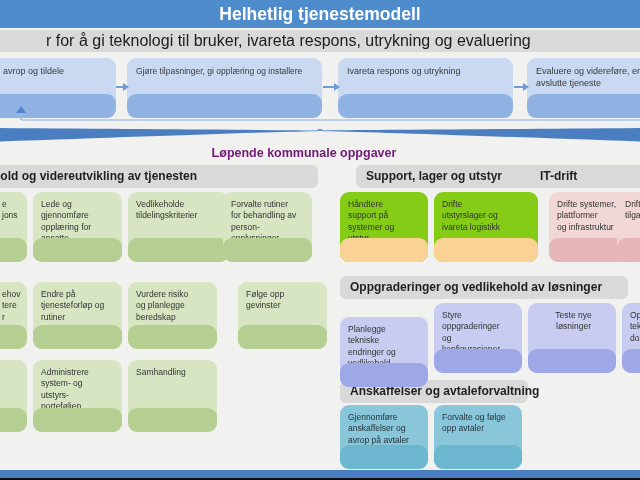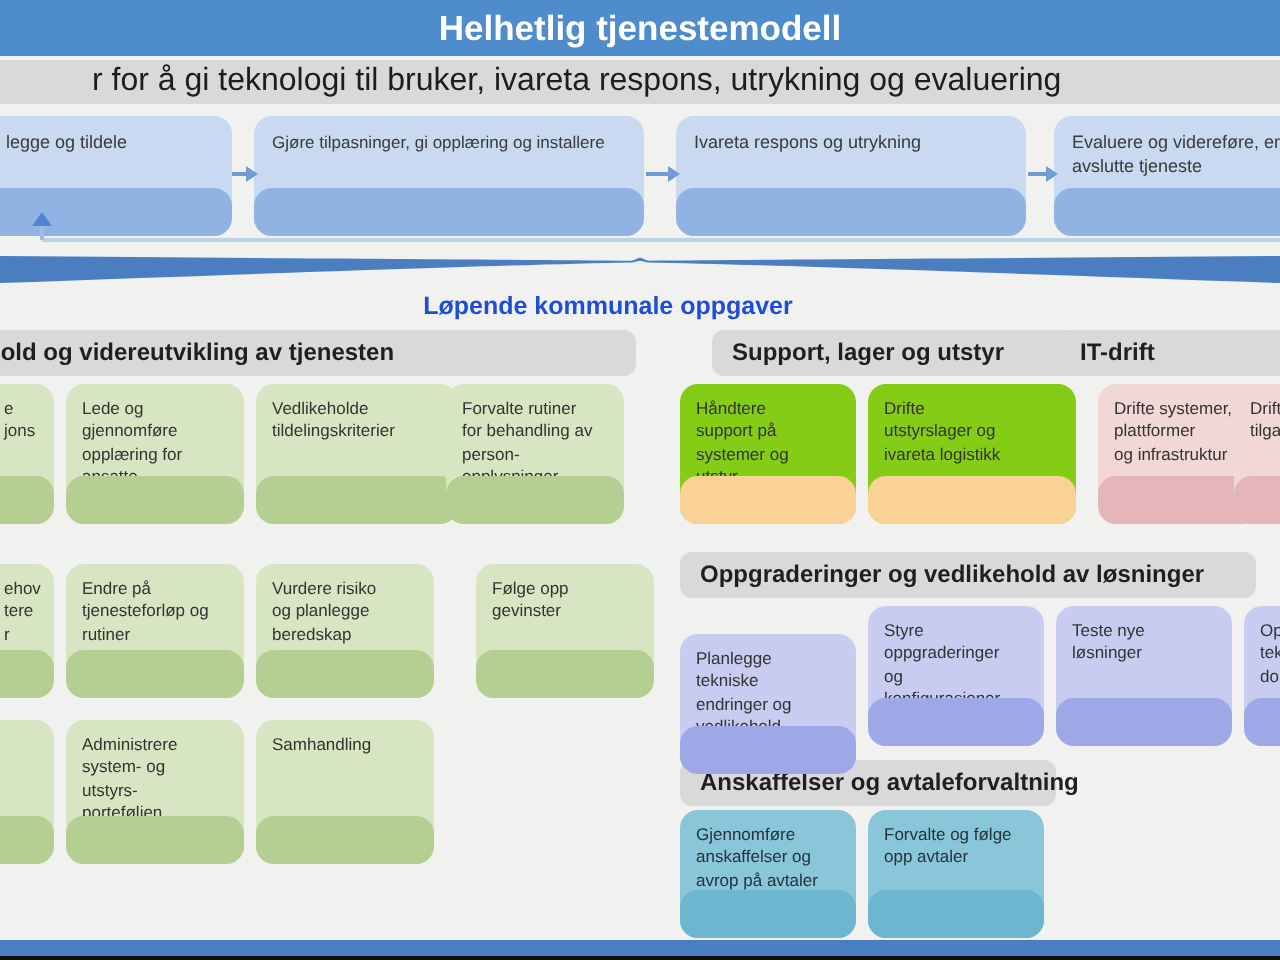--- a/index.html
+++ b/index.html
@@ -50,21 +50,21 @@
   .loop-tip{
     position:absolute; left:16px; top:106px; width:0; height:0;
     border-bottom:7px solid #4f86cf; border-left:5px solid transparent;
     border-right:5px solid transparent;
   }
   
   .brace{position:absolute; left:0; top:126px; width:640px; height:16px;}
   
   .mid-heading{
     position:absolute; left:0; top:146px; width:608px; text-align:center;
-    font-weight:bold; font-size:12.5px; color:#1d4ed8;
+    font-weight:bold; font-size:12.5px; color:#701a75;
   }
   
   .sec-header{
     position:absolute; height:23px; background:#d9d9d9; border-radius:6px;
     font-weight:bold; font-size:12px; color:#1f1f1f; line-height:23px;
   }
   .sec-header span{position:absolute; left:10px; top:0; white-space:nowrap;}
   
   .card{position:absolute; border-radius:9px;}
   .card-band{
@@ -90,21 +90,21 @@
 
 <div id="stage">
 
   <div class="titlebar">Helhetlig tjenestemodell</div>
 
   <div class="subtitle-band">
     <span>r for å gi teknologi til bruker, ivareta respons, utrykning og evaluering</span>
   </div>
 
   <div class="step" style="left:-80px;width:196px;">
-    <div class="step-text" style="left:83px;">legge og tildele</div>
+    <div class="step-text" style="left:83px;">avrop og tildele</div>
     <div class="step-band"></div>
   </div>
   <div class="step" style="left:127px;width:195px;">
     <div class="step-text" style="font-size:8.5px;">Gjøre tilpasninger, gi opplæring og installere</div>
     <div class="step-band"></div>
   </div>
   <div class="step" style="left:338px;width:175px;">
     <div class="step-text">Ivareta respons og utrykning</div>
     <div class="step-band"></div>
   </div>
@@ -248,21 +248,21 @@
 vedlikehold</div>
     <div class="card-band"></div>
   </div>
   <div class="card purple" style="left:434px;top:303px;width:88px;height:70px;">
     <div class="card-text">Styre
 oppgraderinger
 og
 konfigurasjoner</div>
     <div class="card-band"></div>
   </div>
-  <div class="card purple" style="left:528px;top:303px;width:88px;height:70px;">
+  <div class="card purple" style="left:528px;top:303px;width:88px;height:70px;text-align:center;">
     <div class="card-text">Teste nye
 løsninger</div>
     <div class="card-band"></div>
   </div>
   <div class="card purple" style="left:622px;top:303px;width:88px;height:70px;">
     <div class="card-text clip-right">Oppdatere
 teknisk
 dokumentasjon</div>
     <div class="card-band"></div>
   </div>

